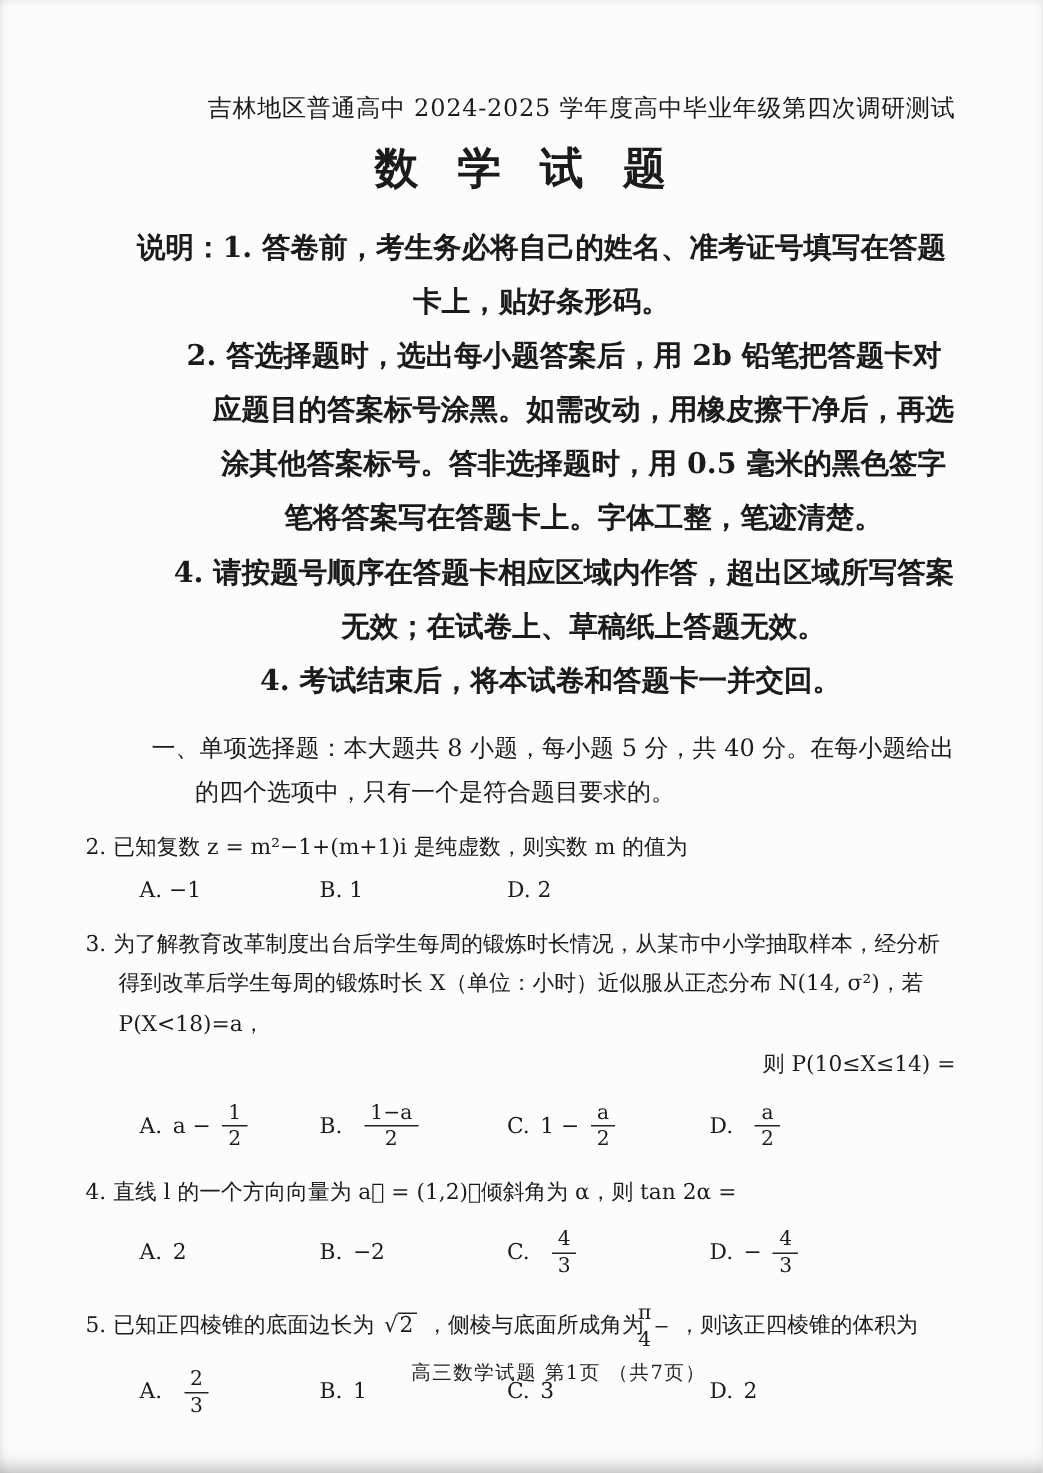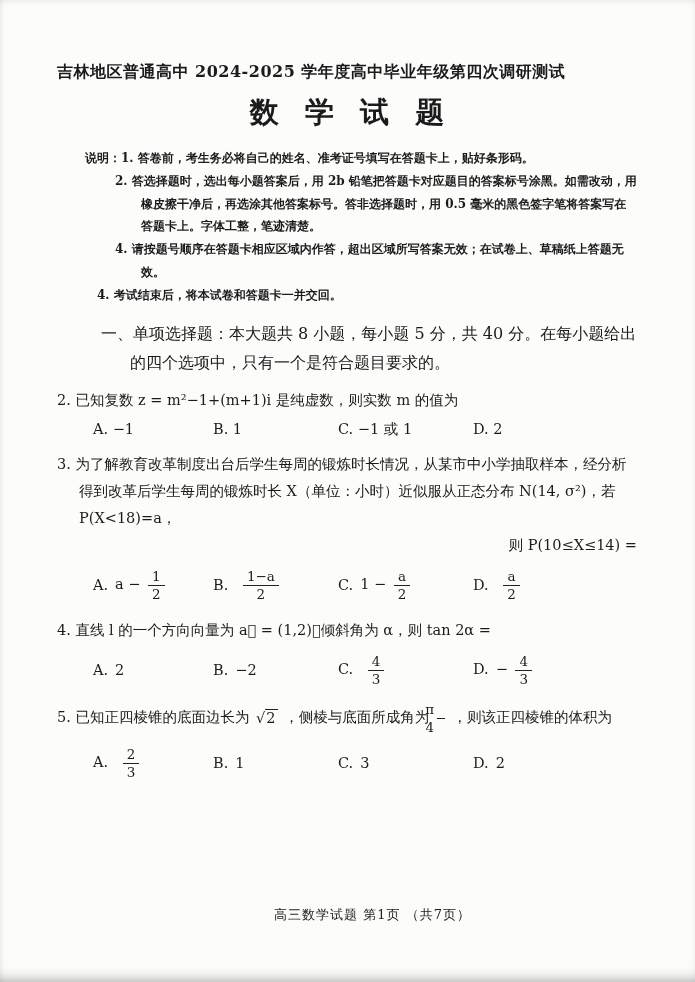--- a/index.html
+++ b/index.html
@@ -7,25 +7,25 @@
   .page {
     width:695px; height:982px; margin:0 auto; position:relative;
     background:#fcfcfb; color:#1b1b1b; overflow:hidden;
     font-family:"DejaVu Serif","Liberation Serif",serif;
     box-shadow: inset 0 -10px 14px -9px rgba(0,0,0,0.35),
                 inset 0 5px 8px -7px rgba(0,0,0,0.18),
                 inset 6px 0 10px -9px rgba(0,0,0,0.12);
   }
   .content { padding:62px 58px 0 57px; }
 
-  .header-line { text-align:left; font-weight:bold; font-size:16px; letter-spacing:0.5px; }
+  .header-line { text-align:right; font-weight:normal; font-size:16px; letter-spacing:0.5px; }
   .doc-title  { text-align:center; font-weight:bold; font-size:29px; letter-spacing:8px;
                 text-indent:8px; margin:10px 0 14px; }
 
-  .instructions { font-size:12px; font-weight:bold; line-height:1.9; }
+  .instructions { font-size:19px; font-weight:bold; line-height:1.9;text-align:center; }
   .inst-line1 { margin-left:28px; }
   .inst-label { }
   .inst-item  { margin-left:58px; padding-left:26px; text-indent:-26px; }
   .inst-item4 { margin-left:40px; }
 
   .section-title { font-size:16px; line-height:1.85; margin-top:12px;
                    padding-left:29px; text-indent:-29px;margin-left:44px; }
 
   .question { font-size:14.5px; line-height:1.85; margin-top:9px; }
   .q-text  { padding-left:22px; text-indent:-22px; }
@@ -69,21 +69,20 @@
     </div>
 
     <div class="section-title">一、单项选择题：本大题共 8 小题，每小题 5 分，共 40 分。在每小题给出的四个选项中，只有一个是符合题目要求的。</div>
 
 
     <div class="question">
       <div class="q-text">2. 已知复数 z = m²−1+(m+1)i 是纯虚数，则实数 m 的值为</div>
       <div class="options options-4">
         <span class="opt">A. −1</span>
         <span class="opt">B. 1</span>
-        <span class="opt">C. −1 或 1</span>
         <span class="opt">D. 2</span>
       </div>
     </div>
 
     <div class="question">
       <div class="q-text">3. 为了解教育改革制度出台后学生每周的锻炼时长情况，从某市中小学抽取样本，经分析得到改革后学生每周的锻炼时长 X（单位：小时）近似服从正态分布 N(14, σ²)，若 P(X&lt;18)=a，</div>
       <div class="q-cont">则 P(10≤X≤14) =</div>
       <div class="options options-frac">
         <span class="opt">
           <span class="opt-label">A.</span><span>a −</span>

